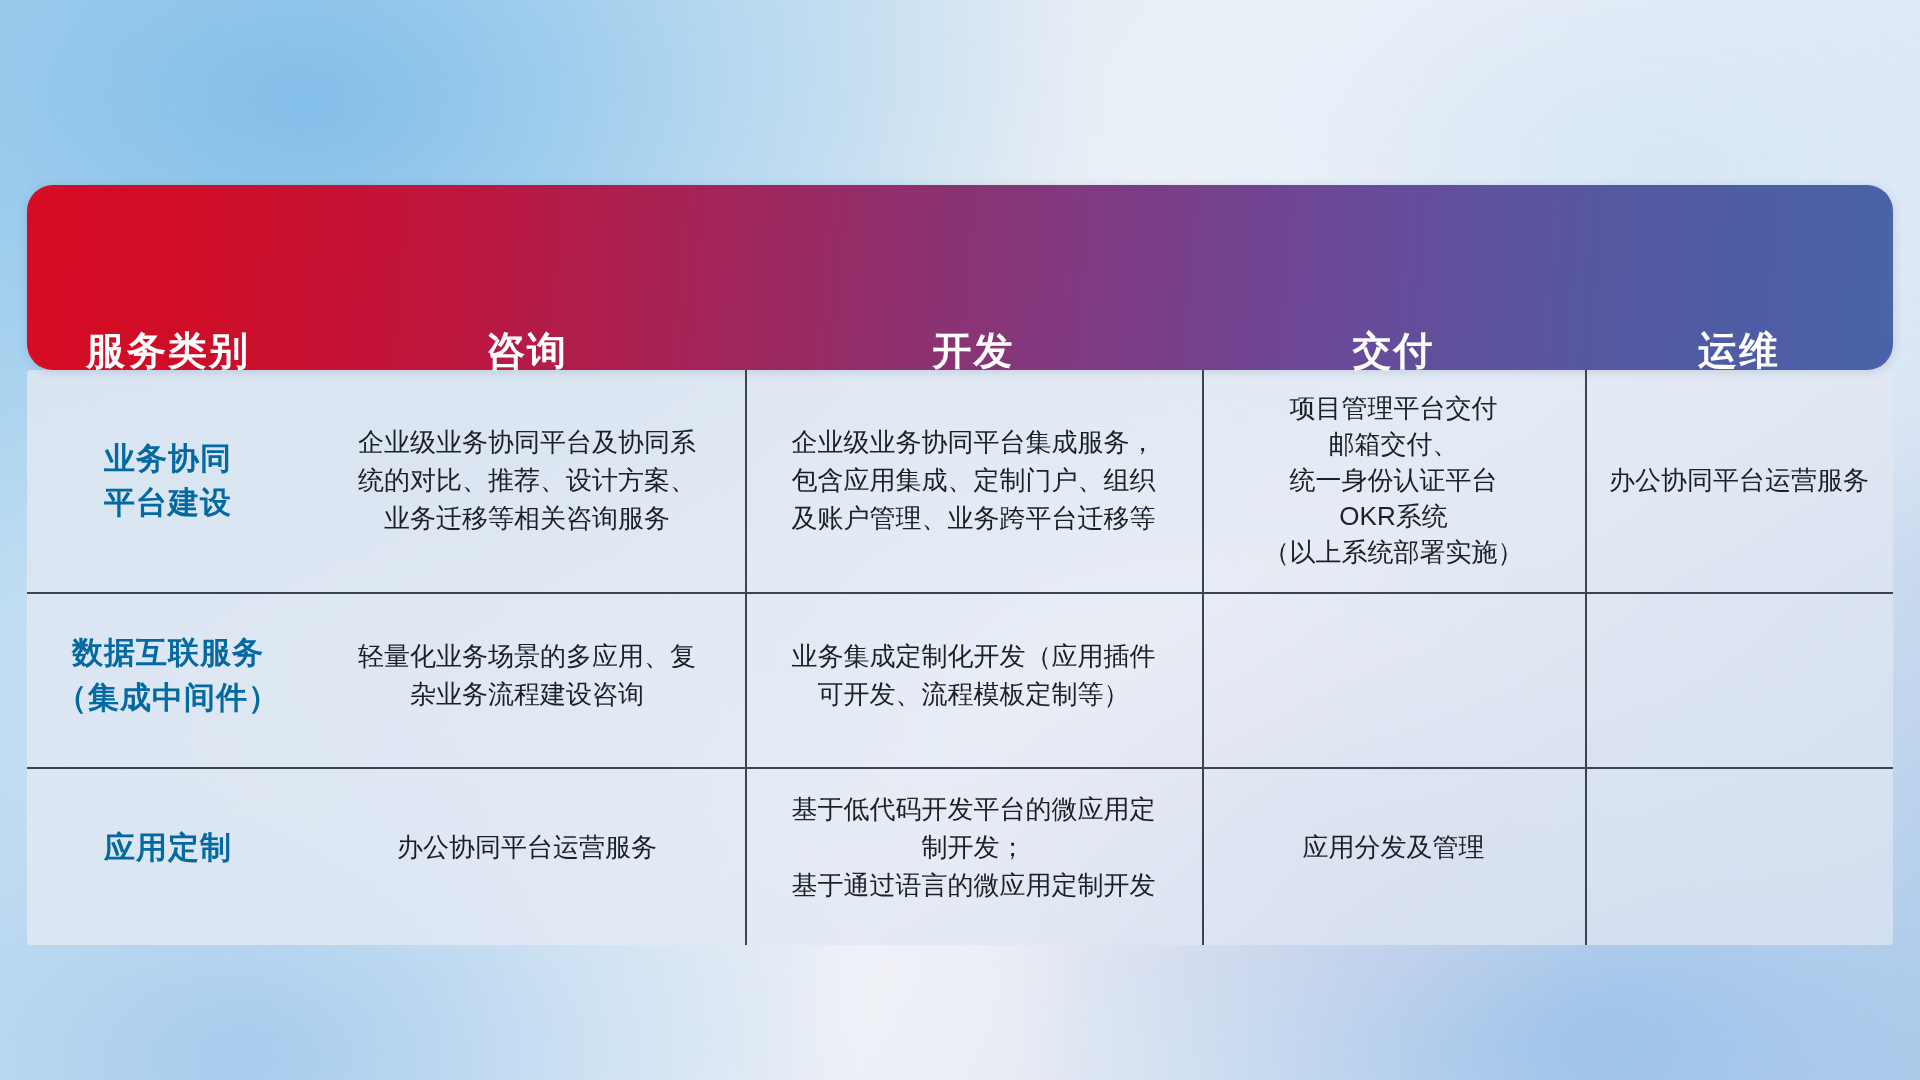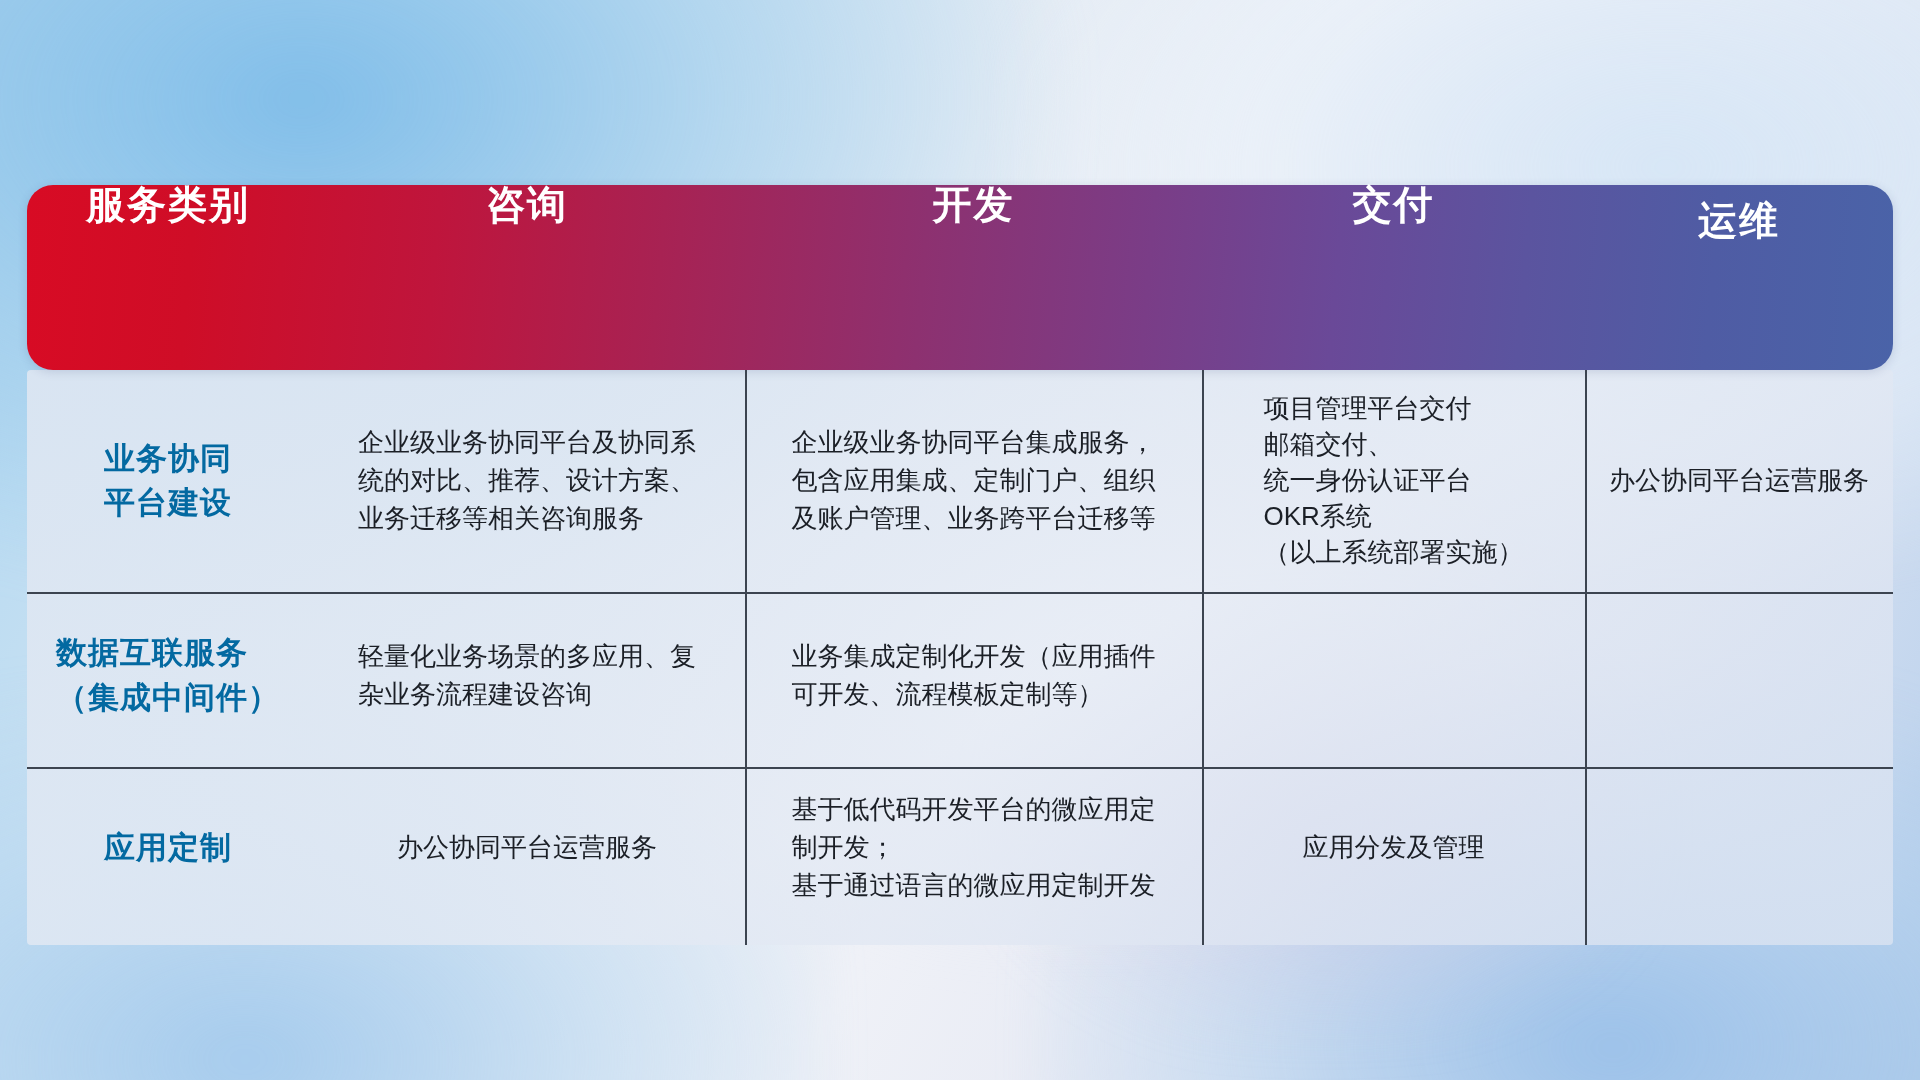--- a/index.html
+++ b/index.html
@@ -132,21 +132,21 @@
       #5b549f 80%,
       #4f5ca4 90%,
       #4a63a8 100%);
     box-shadow: 0 2px 10px rgba(60,80,130,0.18);
   }
 
   .header-cells {
     position: absolute;
     inset: 0;
     display: flex;
-    align-items: flex-start;
+    align-items: flex-end;
     border-radius: 26px;
   }
   .header-cell {
     color: #ffffff;
     font-size: 39px;
     font-weight: 700;
     letter-spacing: 2px;
     text-align: center;
     line-height: 1;
   }
@@ -188,21 +188,21 @@
   .r-0 { height: 222px; }
   .r-1 { height: 167px; }
   .r-2 { height: 178px; }
 
   .cell {
     display: flex;
     align-items: center;
     justify-content: center;
     padding: 4px 12px;
     box-sizing: border-box;
-    text-align: left;
+    text-align: center;
   }
   .c-0 { width: 282px; }
   .c-1 { width: 436px; }
   .c-2 { width: 457px; }
   .c-3 { width: 383px; }
   .c-4 { width: 308px; }
 
   .cat-label {
     color: #0369a1;
     font-size: 31px;

